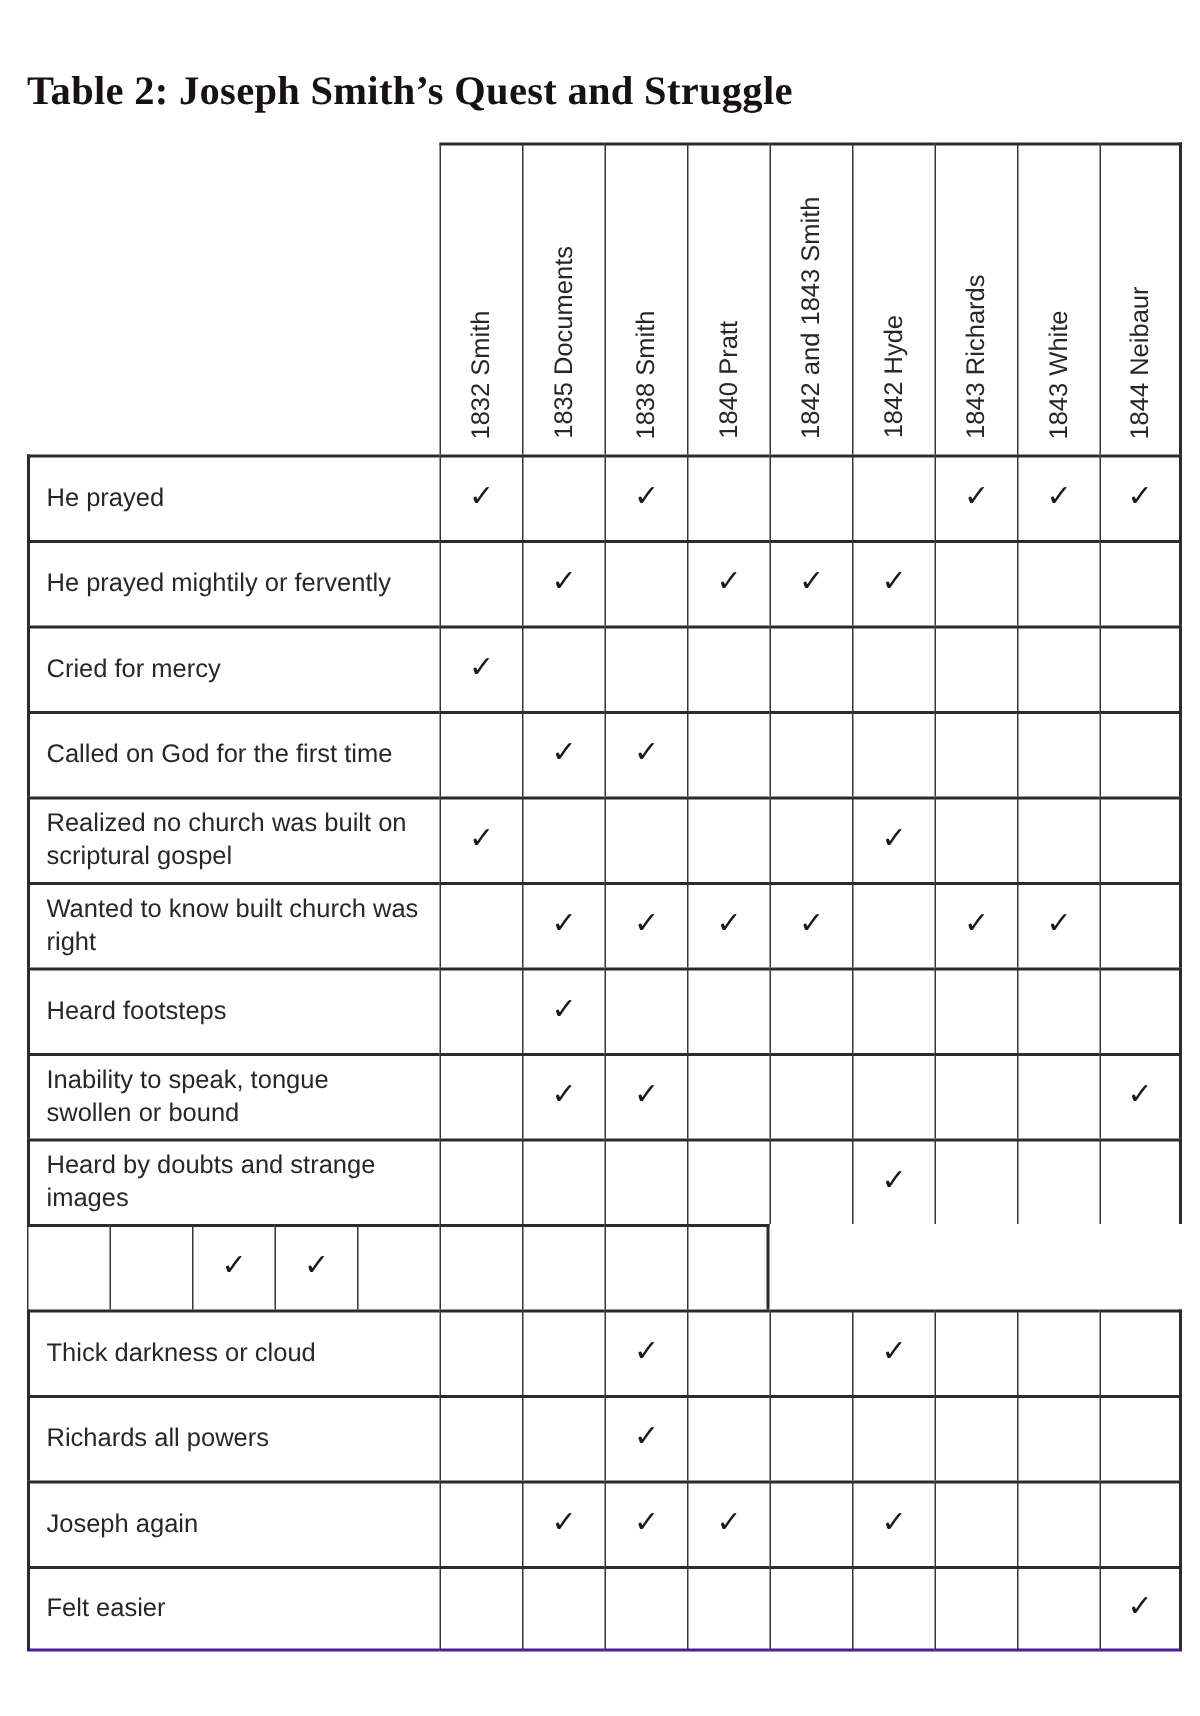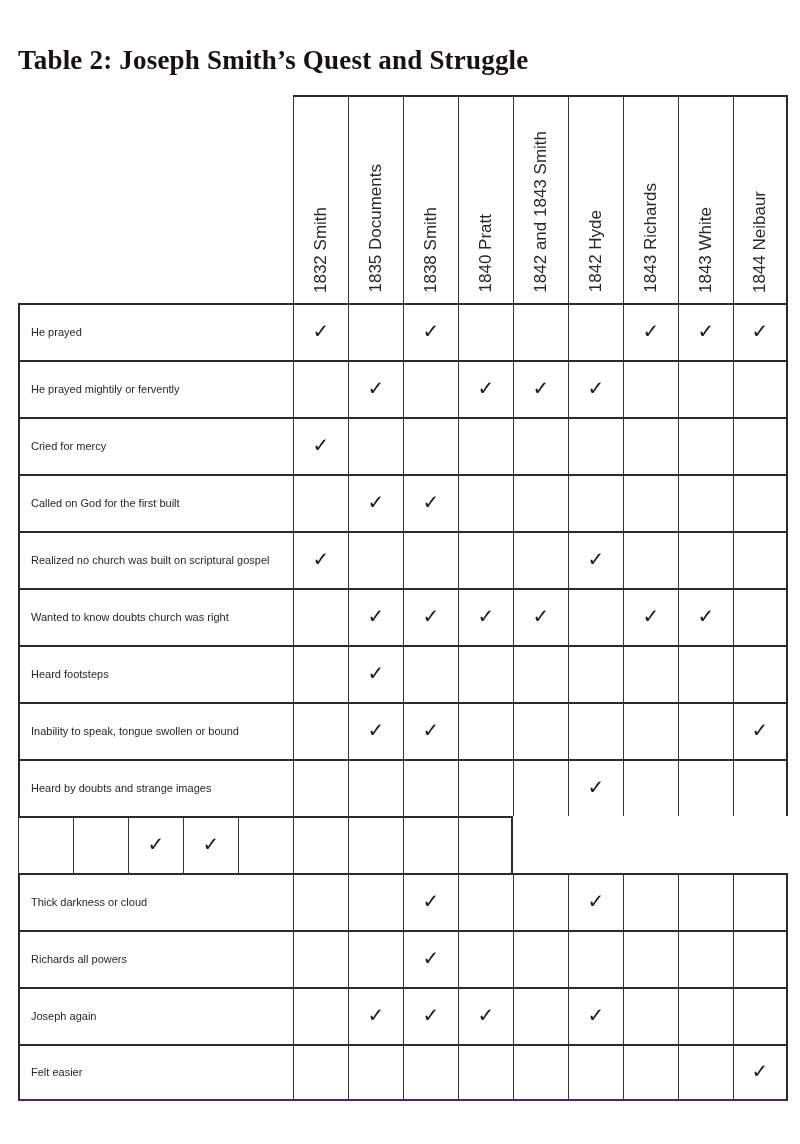--- a/index.html
+++ b/index.html
@@ -73,21 +73,21 @@
   }
   .trow:last-child > div {
     border-bottom: 2px solid #4c1d95;
   }
   .label-cell {
     width: 275px;
     border-left: 2px solid #2b2b2b;
     display: flex;
     align-items: center;
     padding: 2px 14px 3px 11px;
-    font-size: 11px;
+    font-size: 17px;
     line-height: 1.28;
     color: #2b2626;
   }
   .check-cell {
     width: 55px;
     border-left: 1.5px solid #363636;
     display: flex;
     align-items: center;
     justify-content: center;
   }
@@ -198,21 +198,21 @@
           <div class="check-cell"></div>
           <div class="check-cell"></div>
           <div class="check-cell"></div>
           <div class="check-cell"></div>
           <div class="check-cell"></div>
           <div class="check-cell"></div>
           <div class="check-cell"></div>
         </div>
         <div class="trow">
           <div class="label-cell">
-            <span>Called on God for the first built</span>
+            <span>Called on God for the first time</span>
           </div>
           <div class="check-cell"></div>
           <div class="check-cell">
             <span class="check">✓</span>
           </div>
           <div class="check-cell">
             <span class="check">✓</span>
           </div>
           <div class="check-cell"></div>
           <div class="check-cell"></div>
@@ -234,21 +234,21 @@
           <div class="check-cell"></div>
           <div class="check-cell">
             <span class="check">✓</span>
           </div>
           <div class="check-cell"></div>
           <div class="check-cell"></div>
           <div class="check-cell"></div>
         </div>
         <div class="trow">
           <div class="label-cell">
-            <span>Wanted to know doubts church was right</span>
+            <span>Wanted to know built church was right</span>
           </div>
           <div class="check-cell"></div>
           <div class="check-cell">
             <span class="check">✓</span>
           </div>
           <div class="check-cell">
             <span class="check">✓</span>
           </div>
           <div class="check-cell">
             <span class="check">✓</span>

